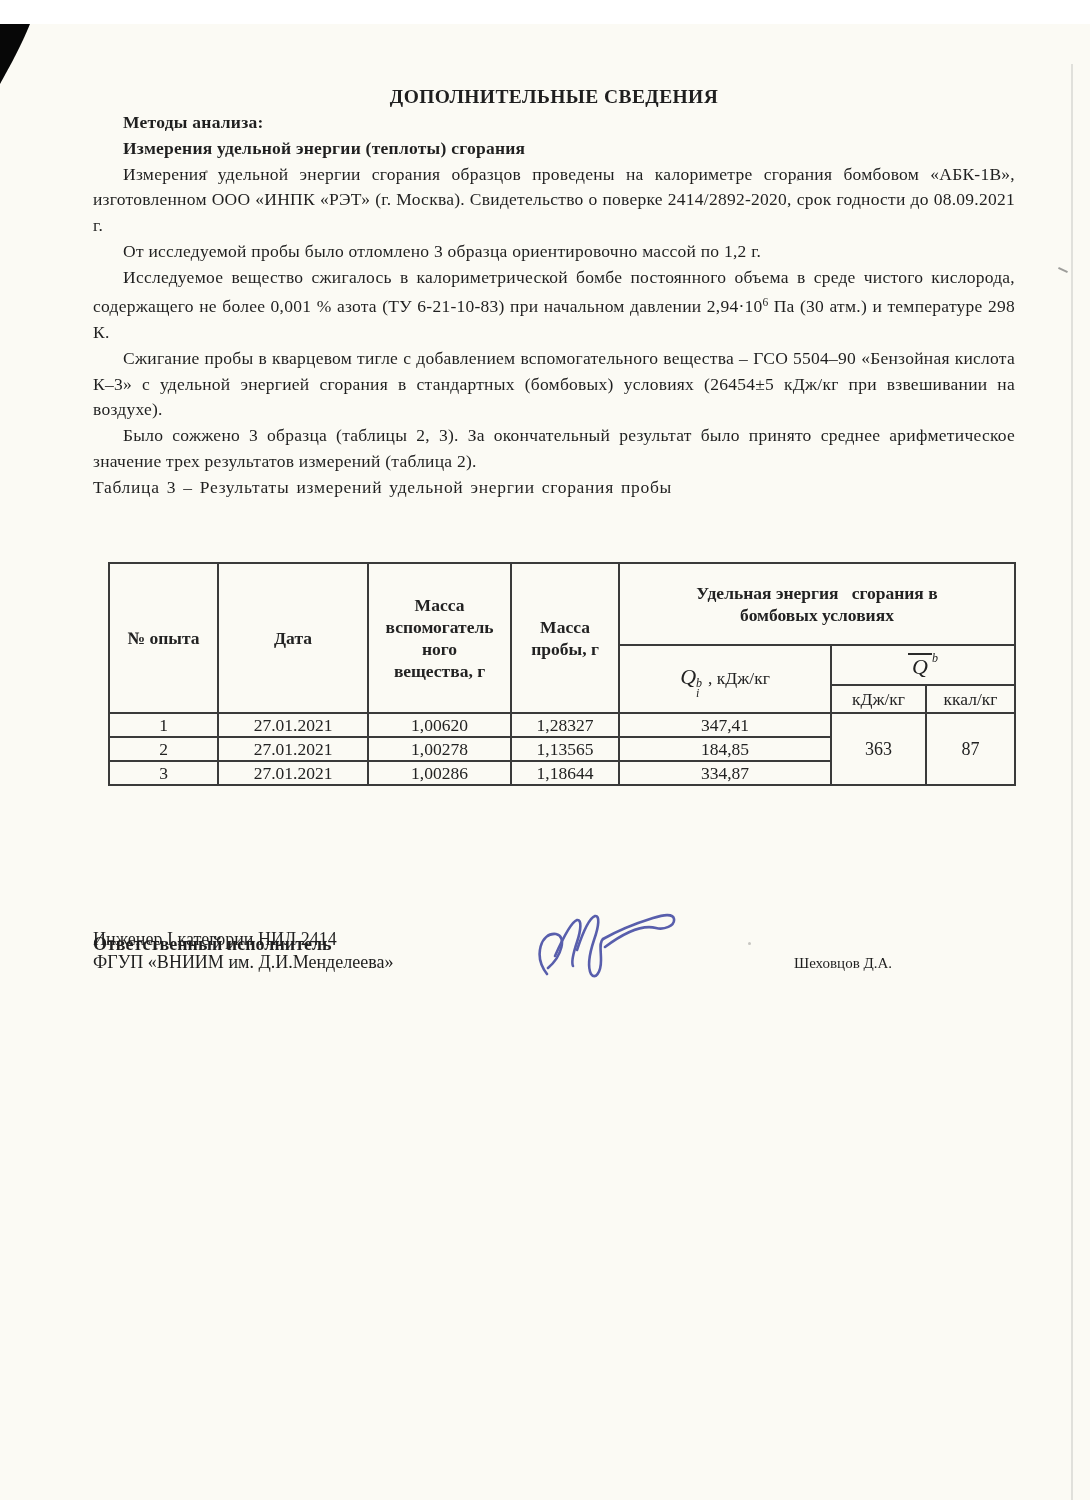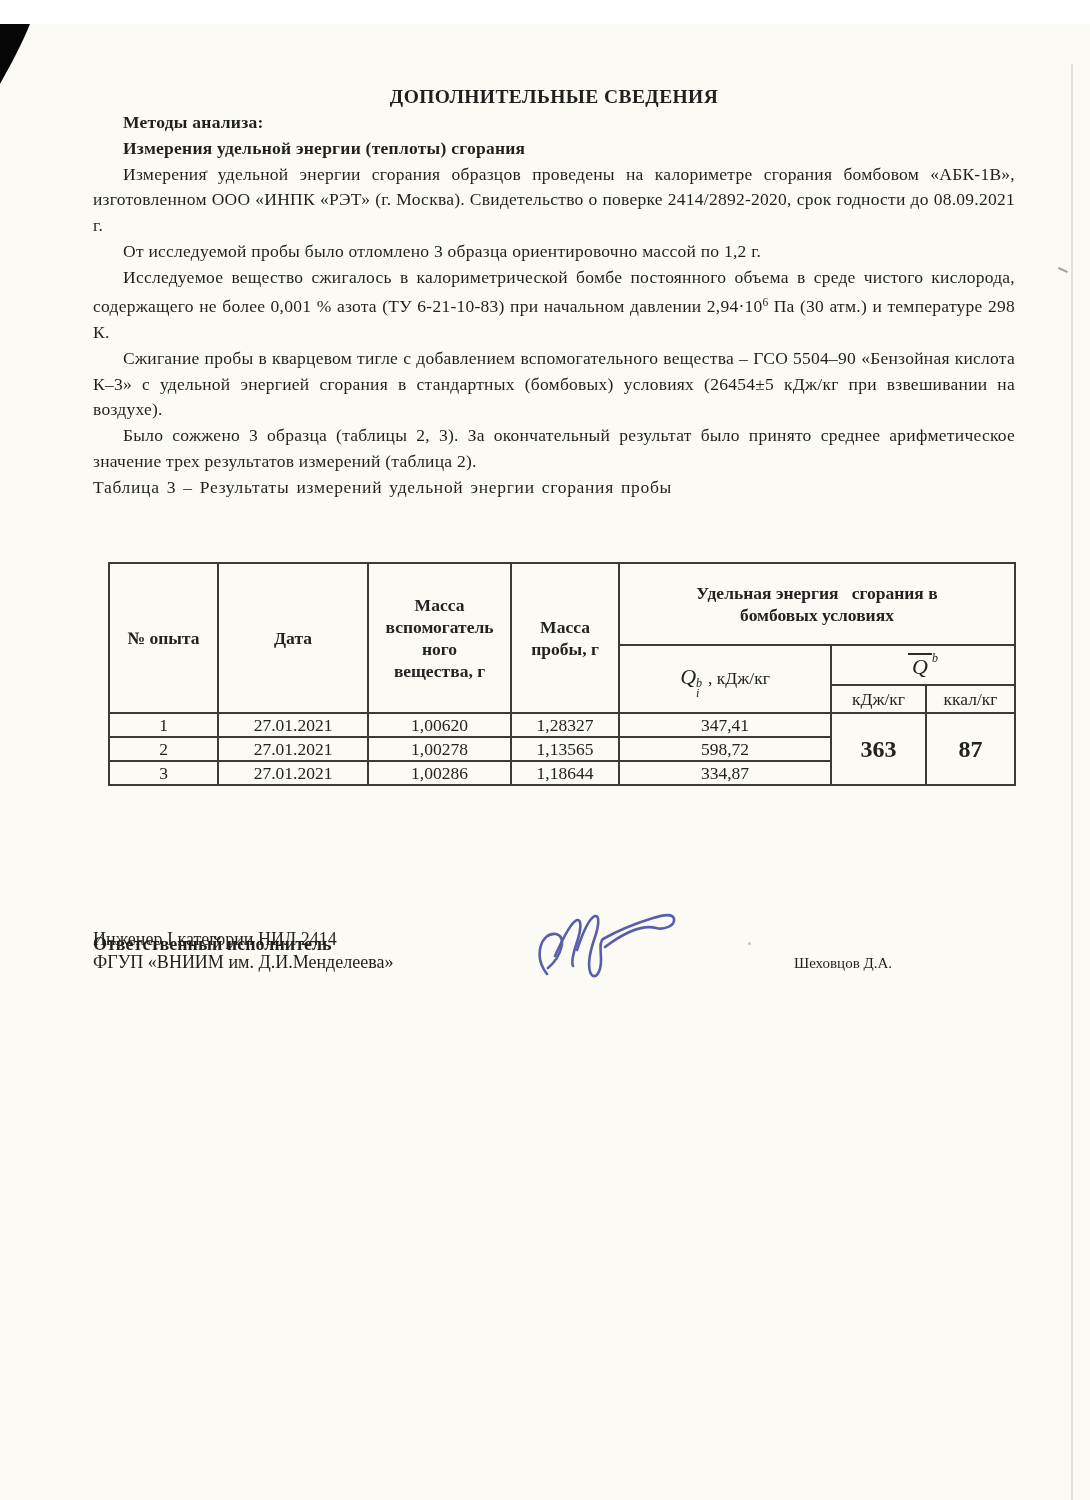--- a/index.html
+++ b/index.html
@@ -47,21 +47,21 @@
     padding:0 8px;overflow:hidden;
   }
   td.hdr{font-weight:bold;line-height:22px;white-space:pre-line;}
   td.group-hdr{font-weight:bold;line-height:22px;white-space:pre-wrap;}
   tr.h1{height:82px;}
   tr.h2{height:40px;}
   tr.h3{height:28px;}
   tr.datarow{height:24px;}
   td.unit-hdr{font-weight:normal;font-size:17.5px;}
   td.val{font-weight:normal;}
-  td.mean{font-weight:bold;font-size:24px;}
+  td.mean{font-weight:normal;font-size:18px;}
   
   .qcell{font-style:italic;}
   .qletter{font-size:22px;font-style:italic;}
   .qscripts{display:inline-flex;flex-direction:column;align-items:flex-start;
     font-size:12px;line-height:10px;font-style:italic;transform:translateY(3px);}
   .qunit{font-style:normal;margin-left:6px;font-size:17.5px;}
   .qbar{font-style:italic;font-size:22px;border-top:2px solid #2a2a2a;padding:0 4px;display:inline-block;line-height:24px;}
   .qbar-sup{font-size:12px;font-style:italic;vertical-align:12px;}
   
   .foot{position:absolute;left:93px;font-size:18px;line-height:23px;}
@@ -140,21 +140,21 @@
         <td class="val">1,28327</td>
         <td class="val">347,41</td>
         <td class="mean" rowspan="3">363</td>
         <td class="mean" rowspan="3">87</td>
       </tr>
       <tr class="datarow">
         <td class="val">2</td>
         <td class="val">27.01.2021</td>
         <td class="val">1,00278</td>
         <td class="val">1,13565</td>
-        <td class="val">598,72</td>
+        <td class="val">184,85</td>
       </tr>
       <tr class="datarow">
         <td class="val">3</td>
         <td class="val">27.01.2021</td>
         <td class="val">1,00286</td>
         <td class="val">1,18644</td>
         <td class="val">334,87</td>
       </tr>
     </tbody>
   </table>

